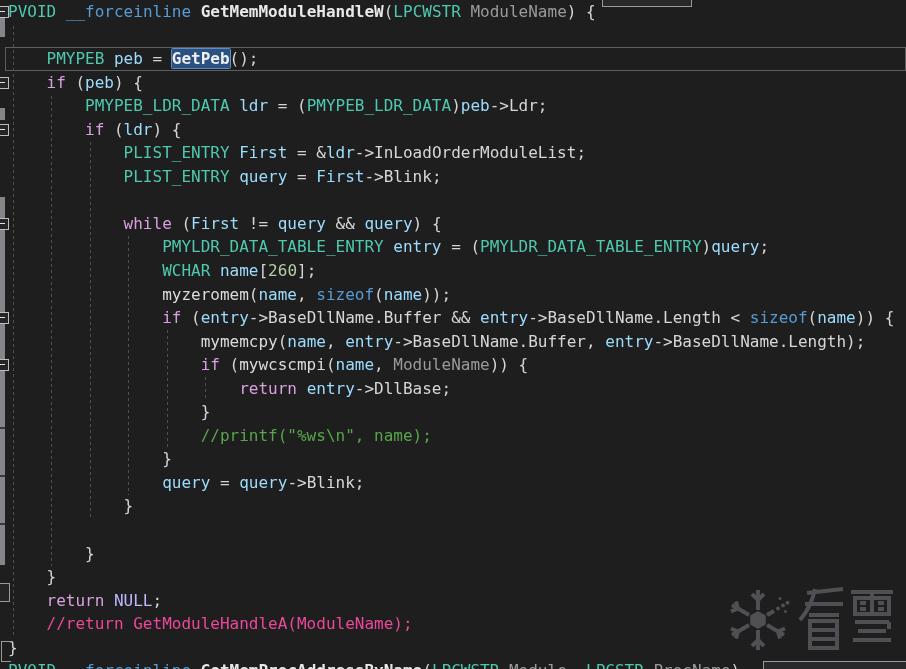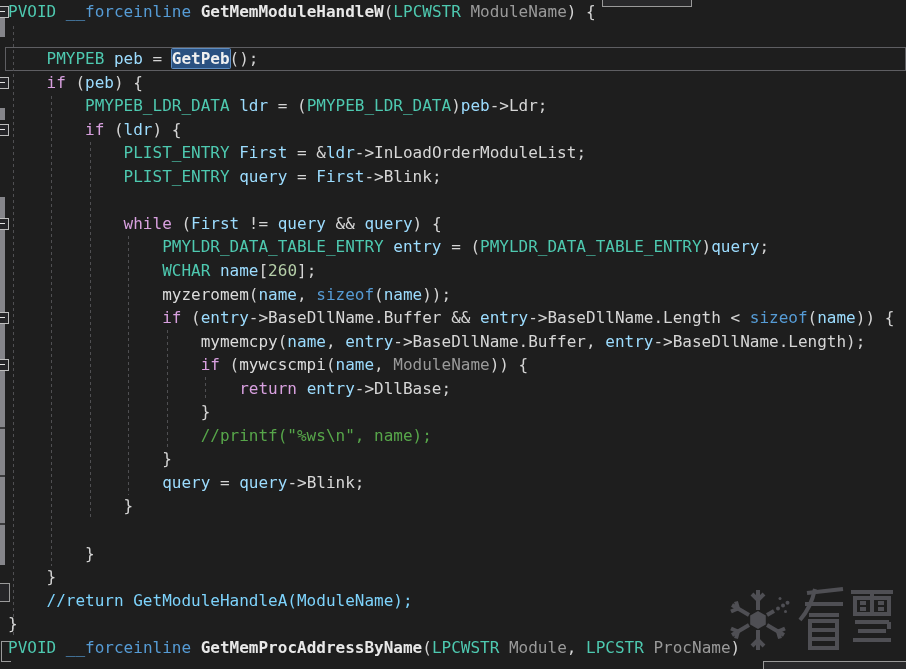--- a/index.html
+++ b/index.html
@@ -170,21 +170,22 @@
       <div class="code-line"><span style="color: rgb(212, 212, 212);">                    </span><span style="color: rgb(216, 160, 223);">if</span><span style="color: rgb(212, 212, 212);"> (</span><span style="color: rgb(220, 220, 220);">mywcscmpi</span><span style="color: rgb(212, 212, 212);">(</span><span style="color: rgb(156, 220, 254);">name</span><span style="color: rgb(212, 212, 212);">, </span><span style="color: rgb(154, 154, 154);">ModuleName</span><span style="color: rgb(212, 212, 212);">)) {</span></div>
       <div class="code-line"><span style="color: rgb(212, 212, 212);">                        </span><span style="color: rgb(216, 160, 223);">return</span><span style="color: rgb(212, 212, 212);"> </span><span style="color: rgb(156, 220, 254);">entry</span><span style="color: rgb(212, 212, 212);">-&gt;</span><span style="color: rgb(215, 215, 215);">DllBase</span><span style="color: rgb(212, 212, 212);">;</span></div>
       <div class="code-line"><span style="color: rgb(212, 212, 212);">                    }</span></div>
       <div class="code-line"><span style="color: rgb(212, 212, 212);">                    </span><span style="color: rgb(87, 166, 74);">//printf("%ws\n", name);</span></div>
       <div class="code-line"><span style="color: rgb(212, 212, 212);">                }</span></div>
       <div class="code-line"><span style="color: rgb(212, 212, 212);">                </span><span style="color: rgb(156, 220, 254);">query</span><span style="color: rgb(212, 212, 212);"> = </span><span style="color: rgb(156, 220, 254);">query</span><span style="color: rgb(212, 212, 212);">-&gt;</span><span style="color: rgb(215, 215, 215);">Blink</span><span style="color: rgb(212, 212, 212);">;</span></div>
       <div class="code-line"><span style="color: rgb(212, 212, 212);">            }</span></div>
       <div class="code-line"><span style="color: rgb(212, 212, 212);"></span></div>
       <div class="code-line"><span style="color: rgb(212, 212, 212);">        }</span></div>
       <div class="code-line"><span style="color: rgb(212, 212, 212);">    }</span></div>
-      <div class="code-line"><span style="color: rgb(212, 212, 212);">    </span><span style="color: #7dd3fc;">//return GetModuleHandleA(ModuleName);</span></div>
+      <div class="code-line"><span style="color: rgb(212, 212, 212);">    </span><span style="color: rgb(216, 160, 223);">return</span><span style="color: rgb(212, 212, 212);"> </span><span style="color: rgb(190, 183, 255);">NULL</span><span style="color: rgb(212, 212, 212);">;</span></div>
+      <div class="code-line"><span style="color: rgb(212, 212, 212);">    </span><span style="color: #ec4899;">//return GetModuleHandleA(ModuleName);</span></div>
       <div class="code-line"><span style="color: rgb(212, 212, 212);">}</span></div>
       <div class="code-line"><span style="color: rgb(78, 201, 176);">PVOID</span><span style="color: rgb(212, 212, 212);"> </span><span style="color: rgb(86, 156, 214);">__forceinline</span><span style="color: rgb(212, 212, 212);"> </span><span style="color: rgb(232, 232, 232); font-weight: bold;">GetMemProcAddressByName</span><span style="color: rgb(212, 212, 212);">(</span><span style="color: rgb(78, 201, 176);">LPCWSTR</span><span style="color: rgb(212, 212, 212);"> </span><span style="color: rgb(154, 154, 154);">Module</span><span style="color: rgb(212, 212, 212);">, </span><span style="color: rgb(78, 201, 176);">LPCSTR</span><span style="color: rgb(212, 212, 212);"> </span><span style="color: rgb(154, 154, 154);">ProcName</span><span style="color: rgb(212, 212, 212);">)</span></div>
     </div>
 
   <div class="margin-strip ms1"></div>
   <div class="margin-strip ms2"></div>
   <div class="margin-strip ms3"></div>
   <div class="seam sm1"></div>
   <div class="seam sm2"></div>
   <div class="seam sm3"></div>

